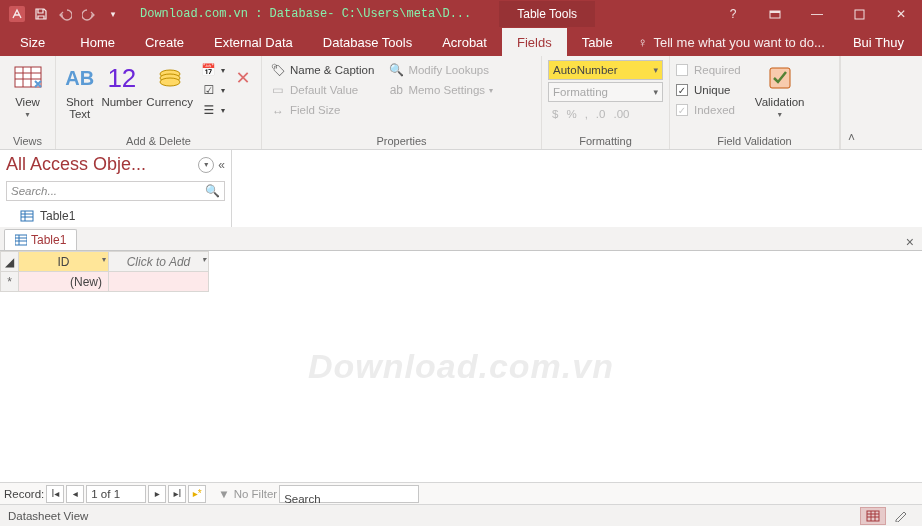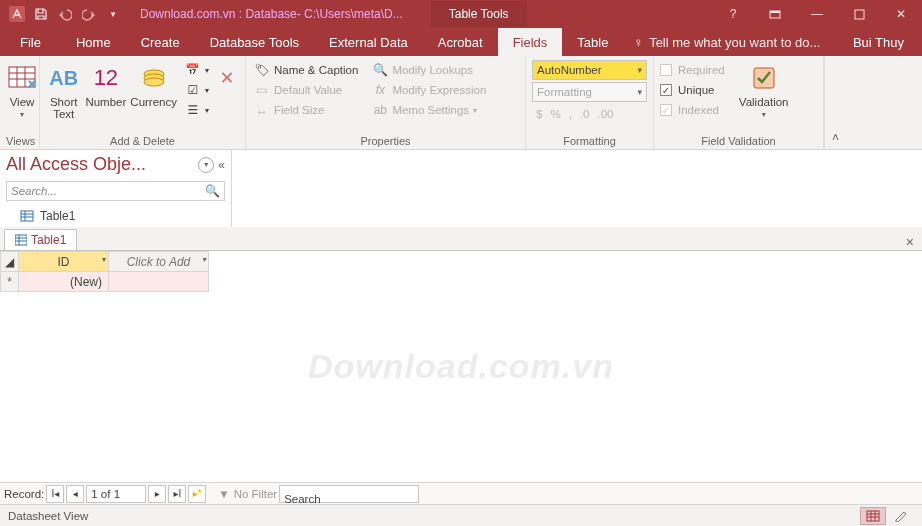--- a/index.html
+++ b/index.html
@@ -2,21 +2,21 @@
 <html><head>
 <meta charset="utf-8">
 <style>
 * { box-sizing: border-box; margin: 0; padding: 0; font-family: "Segoe UI", Arial, sans-serif; }
 body { width: 922px; height: 526px; background: #fff; overflow: hidden; font-size: 12px; color: #444; position: relative; }
 
 
 .titlebar { height: 28px; background: #a4373a; display: flex; align-items: center; color: #fff; font-size: 12px; }
 .qat { display: flex; align-items: center; gap: 2px; padding: 0 6px; }
 .qat .ico { width: 22px; height: 22px; display: flex; align-items: center; justify-content: center; opacity: 0.9; }
-.title-text { flex: 0 0 auto; padding: 0 10px; white-space: nowrap; color: #f0abfc; }
+.title-text { flex: 0 0 auto; padding: 0 10px; white-space: nowrap; color: #86efac; font-family: Liberation Mono, monospace; }
 .table-tools-tab { background: rgba(0,0,0,0.08); padding: 6px 18px; color: #fff; margin-left: 18px; font-size: 12px; }
 .titlebar-spacer { flex: 1; }
 .winbtns { display: flex; }
 .winbtns div { width: 42px; height: 28px; display: flex; align-items: center; justify-content: center; color: #fff; opacity: 0.85; }
 
 
 .tabrow { height: 28px; background: #a4373a; display: flex; align-items: stretch; color: #fff; font-size: 13px; }
 .tabrow .tab { padding: 0 15px; display: flex; align-items: center; cursor: pointer; }
 .tabrow .tab.file { padding: 0 20px; }
 .tabrow .tab.active { background: #f3f2f1; color: #a4373a; }
@@ -128,38 +128,38 @@
     <div>
         <svg width="11" height="11">
           <rect x="1" y="1" width="9" height="9" fill="none" stroke="#fff"></rect>
         </svg>
       </div>
     <div>✕</div>
   </div>
 </div>
 
 <div class="tabrow">
-  <div class="tab file">File</div>
+  <div class="tab file">Size</div>
   <div class="tab">Home</div>
   <div class="tab">Create</div>
+  <div class="tab">External Data</div>
   <div class="tab">Database Tools</div>
-  <div class="tab">External Data</div>
   <div class="tab">Acrobat</div>
   <div class="tab active">Fields</div>
   <div class="tab">Table</div>
   <div class="tell">
     <span>♀</span>
     <span>Tell me what you want to do...</span>
   </div>
   <div class="user">Bui Thuy</div>
 </div>
 
 <div class="ribbon">
 
-  <div class="group" style="width:40px">
+  <div class="group" style="width:56px">
     <div class="group-body">
       <div class="vbtn">
         <div class="bigico">
           <svg width="30" height="30">
               <rect x="2" y="4" width="26" height="20" fill="#fff" stroke="#a4373a"></rect>
               <path d="M2 10h26M2 16h26M10 4v20M18 4v20" stroke="#a4373a"></path>
               <path d="M22 18l6 6M28 18l-6 6" stroke="#5b9bd5" stroke-width="2"></path>
             </svg>
         </div>
         <span>View</span>
@@ -170,21 +170,21 @@
   </div>
 
   <div class="group" style="width:206px">
     <div class="group-body">
       <div class="vbtn">
         <div class="bigico" style="color:#5b9bd5;font-size:20px;font-weight:600">AB</div>
         <span style="white-space:pre-line">Short
 Text</span>
       </div>
       <div class="vbtn">
-        <div class="bigico" style="color:#be185d;font-size:22px">12</div>
+        <div class="bigico" style="color:#6d28d9;font-size:26px">12</div>
         <span>Number</span>
       </div>
       <div class="vbtn" style="width:54px">
         <div class="bigico">
           <svg width="28" height="28">
               <ellipse cx="14" cy="10" rx="10" ry="4" fill="#ffd966" stroke="#bf8f00"></ellipse>
               <ellipse cx="14" cy="14" rx="10" ry="4" fill="#ffd966" stroke="#bf8f00"></ellipse>
               <ellipse cx="14" cy="18" rx="10" ry="4" fill="#ffd966" stroke="#bf8f00"></ellipse>
             </svg>
         </div>
@@ -224,24 +224,20 @@
           </div>
         <div class="smallrow dis">
             <span class="sico">↔</span>
             <span>Field Size</span>
           </div>
       </div>
       <div class="col3">
         <div class="smallrow dis">
             <span class="sico">🔍</span>
             <span>Modify Lookups</span>
-          </div>
-        <div class="smallrow dis">
-            <span class="sico" style="font-style:italic">fx</span>
-            <span>Modify Expression</span>
           </div>
         <div class="smallrow dis">
             <span class="sico">ab</span>
             <span>Memo Settings</span>
             <span style="font-size:8px"> ▾</span>
           </div>
       </div>
     </div>
     <div class="group-label">Properties</div>
   </div>

